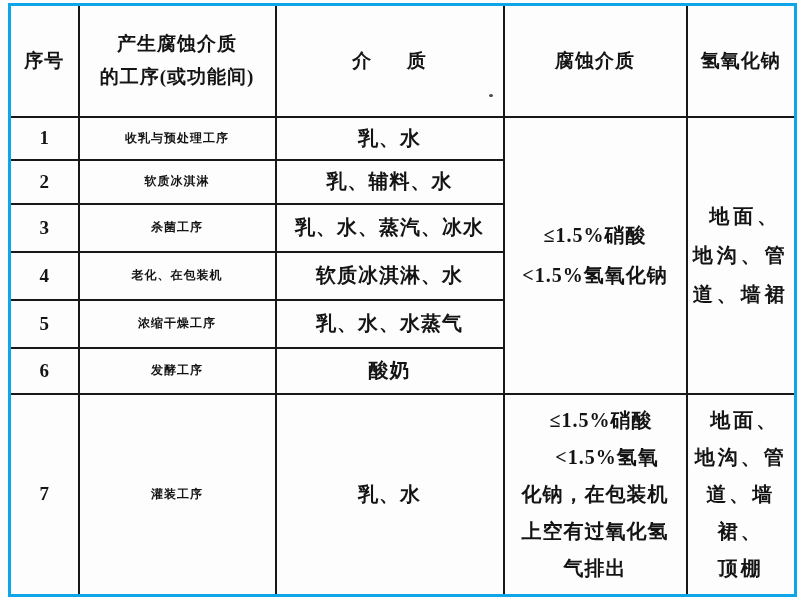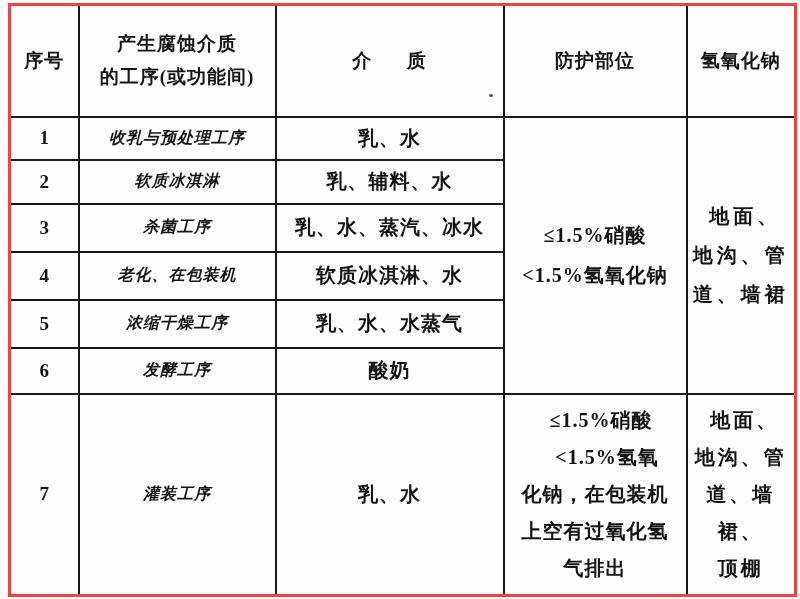--- a/index.html
+++ b/index.html
@@ -56,33 +56,33 @@
     border: 2px solid #181818;
     text-align: center;
     vertical-align: middle;
     color: #141414;
     font-weight: bold;
     white-space: pre-wrap;
     padding: 0;
     background: transparent;
   }
   table.doc-table {
-    border: 3px solid #ef4444;
+    border: 3px solid #0ea5e9;
   }
   tr.header-row { height: 112px; }
   tr.row-1 { height: 43px; }
   tr.row-2 { height: 44px; }
   tr.row-3 { height: 48px; }
   tr.row-4 { height: 48px; }
   tr.row-5 { height: 48px; }
   tr.row-6 { height: 46px; }
 
   th.h-cell { font-size: 19px; line-height: 1.7; letter-spacing: 1px; }
   td.no-cell { font-size: 19px; }
-  td.process-cell { font-size: 16px; letter-spacing: 1px; font-style: italic; }
+  td.process-cell { font-size: 12px; letter-spacing: 1px; }
   td.media-cell { font-size: 20px; letter-spacing: 1px; margin-top: 20px; }
   td.corrosive-merged {
     font-size: 20px;
     line-height: 2.0;
     letter-spacing: 1px;
   }
   td.protection-merged {
     font-size: 20px;
     line-height: 1.95;
     letter-spacing: 4px;
@@ -120,21 +120,21 @@
       <col style="width:183px">
       <col style="width:109px">
     </colgroup>
 
     <tbody>
         <tr class="header-row">
       <th class="h-cell">序号</th>
       <th class="h-cell">产生腐蚀介质
 的工序(或功能间)</th>
       <th class="h-cell">介      质</th>
-      <th class="h-cell">防护部位</th>
+      <th class="h-cell">腐蚀介质</th>
       <th class="h-cell">氢氧化钠</th>
     </tr>
 
     <tr class="row-1">
       <td class="no-cell">1</td>
       <td class="process-cell">收乳与预处理工序</td>
       <td class="media-cell">乳、水</td>
       <td class="corrosive-merged" rowspan="6">≤1.5%硝酸
 &lt;1.5%氢氧化钠</td>
       <td class="protection-merged" rowspan="6"> 地面、

